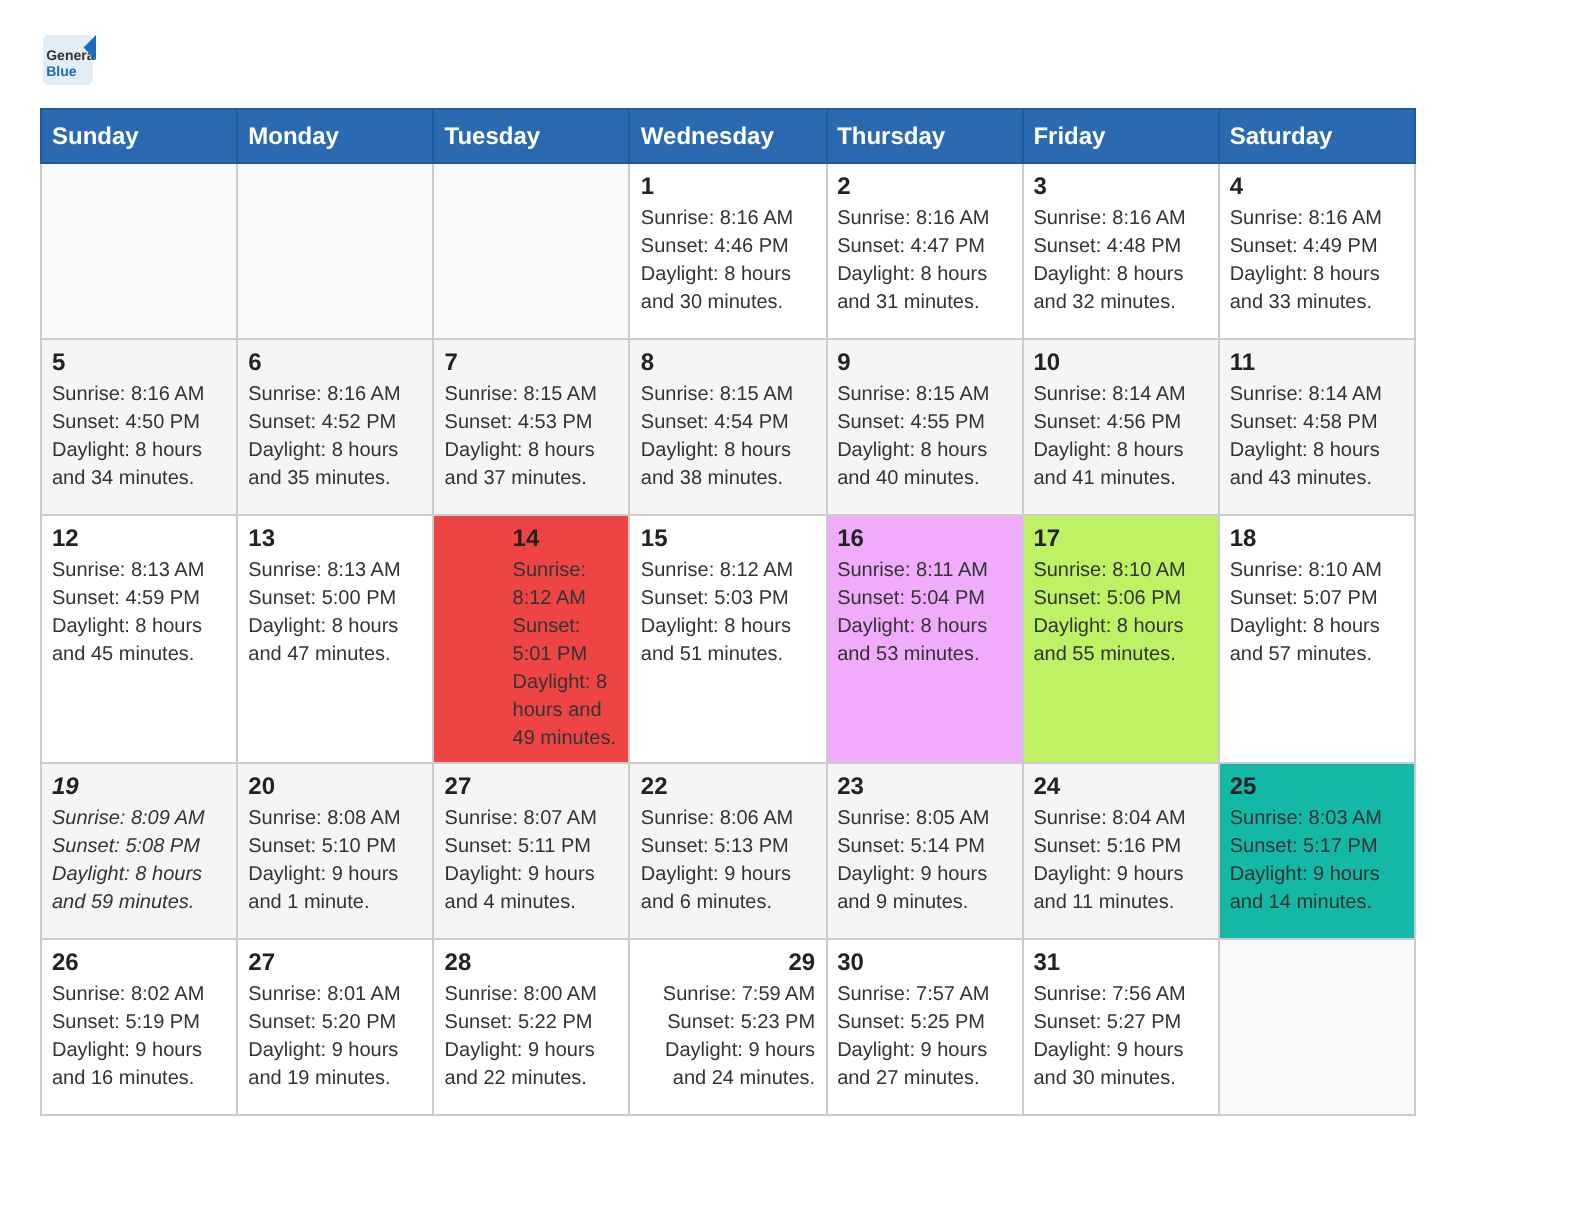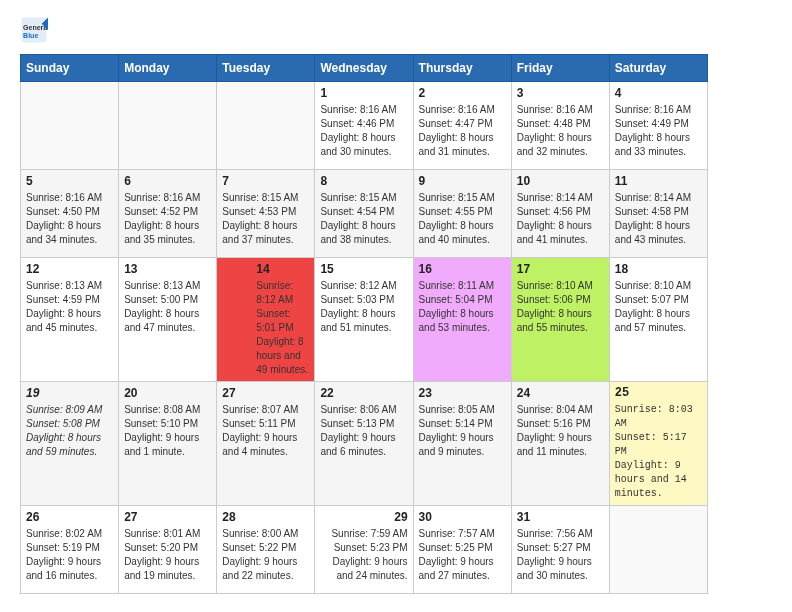--- a/index.html
+++ b/index.html
@@ -231,21 +231,21 @@
             <div class="cell-content">Sunrise: 8:06 AM<br>Sunset: 5:13 PM<br>Daylight: 9 hours and 6 minutes.</div>
           </td>
           <td style="background: rgb(245, 245, 245);">
             <span class="day-num">23</span>
             <div class="cell-content">Sunrise: 8:05 AM<br>Sunset: 5:14 PM<br>Daylight: 9 hours and 9 minutes.</div>
           </td>
           <td style="background: rgb(245, 245, 245);">
             <span class="day-num">24</span>
             <div class="cell-content">Sunrise: 8:04 AM<br>Sunset: 5:16 PM<br>Daylight: 9 hours and 11 minutes.</div>
           </td>
-          <td style="background: #fef9c3; font-family: Liberation Mono, monospace;">
+          <td style="background: #14b8a6;">
             <span class="day-num">25</span>
             <div class="cell-content">Sunrise: 8:03 AM<br>Sunset: 5:17 PM<br>Daylight: 9 hours and 14 minutes.</div>
           </td>
         </tr>
         <tr>
           <td style="background: rgb(255, 255, 255);">
             <span class="day-num">26</span>
             <div class="cell-content">Sunrise: 8:02 AM<br>Sunset: 5:19 PM<br>Daylight: 9 hours and 16 minutes.</div>
           </td>
           <td style="background: rgb(255, 255, 255);">

